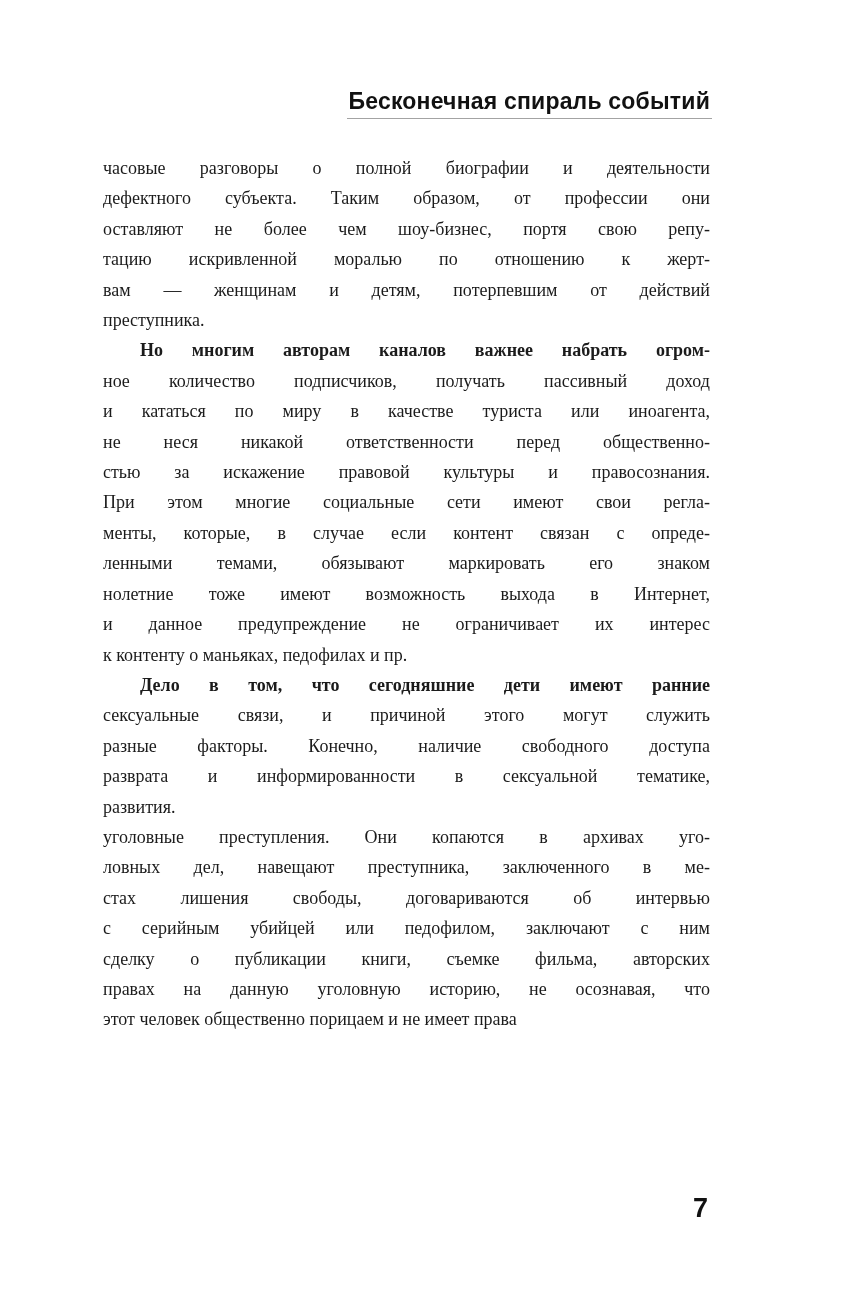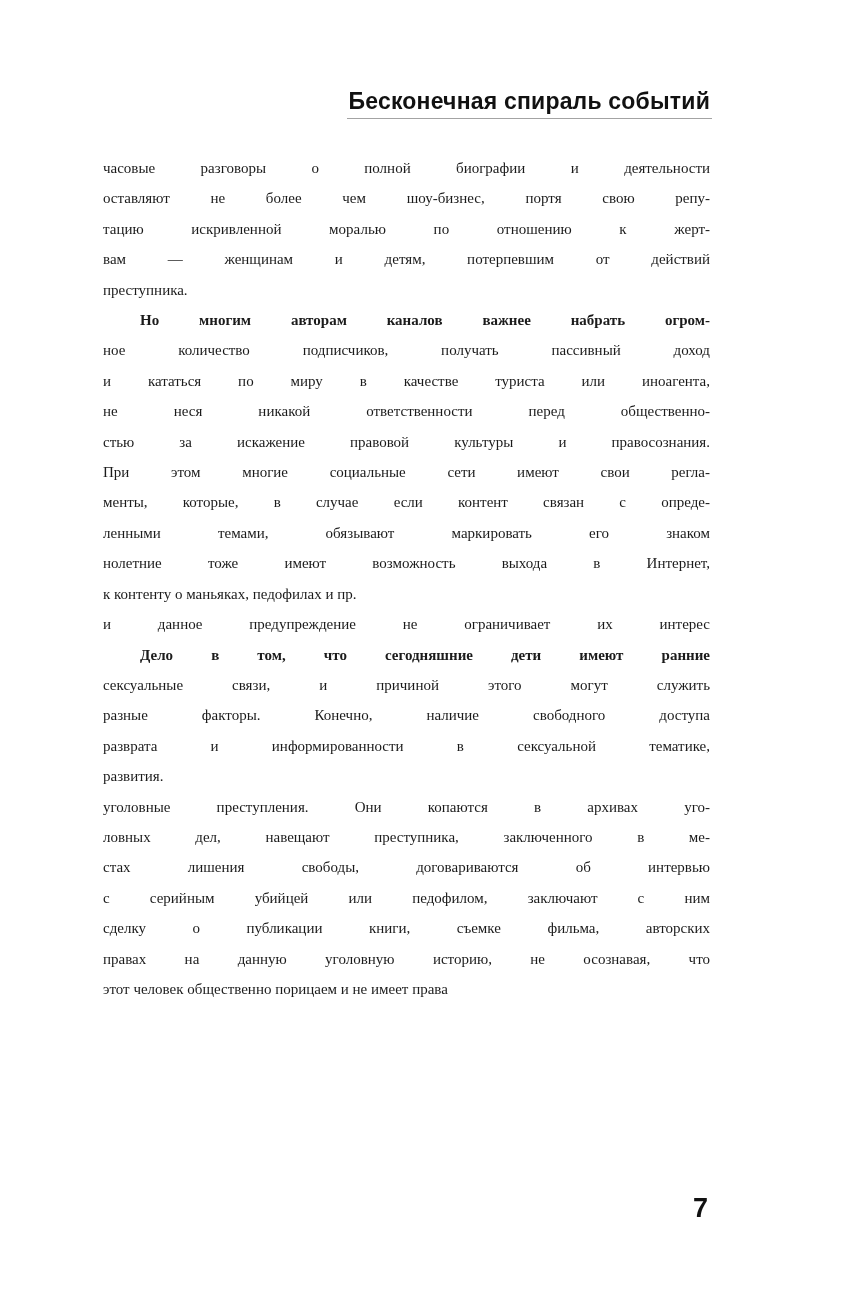--- a/index.html
+++ b/index.html
@@ -36,21 +36,21 @@
     letter-spacing:0.2px;
   }
   .body-text{
     position:absolute;
     top:153px;
     left:103px;
     width:607px;
   }
   .para{margin:0;}
   .line{
-    font-size:15px;
+    font-size:18px;
     line-height:30.4px;
     text-align:justify;
     text-align-last:justify;
     white-space:normal;
     color:var(--text-color);
   }
   .line.last{
     text-align-last:left;
   }
   .line.indent{
@@ -72,37 +72,38 @@
 <body>
 
 <div class="page">
   <div class="running-head-row">
     <span class="running-head">Бесконечная спираль событий</span>
   </div>
 
   <div class="body-text">
       <div class="para">
         <div class="line">часовые разговоры о полной биографии и деятельности</div>
+        <div class="line">дефектного субъекта. Таким образом, от профессии они</div>
         <div class="line">оставляют не более чем шоу-бизнес, портя свою репу-</div>
         <div class="line">тацию искривленной моралью по отношению к жерт-</div>
         <div class="line">вам — женщинам и детям, потерпевшим от действий</div>
         <div class="line last">преступника.</div>
       </div>
       <div class="para">
         <div class="line indent">Но многим авторам каналов важнее набрать огром-</div>
         <div class="line">ное количество подписчиков, получать пассивный доход</div>
         <div class="line">и кататься по миру в качестве туриста или иноагента,</div>
         <div class="line">не неся никакой ответственности перед общественно-</div>
         <div class="line">стью за искажение правовой культуры и правосознания.</div>
         <div class="line">При этом многие социальные сети имеют свои регла-</div>
         <div class="line">менты, которые, в случае если контент связан с опреде-</div>
         <div class="line">ленными темами, обязывают маркировать его знаком</div>
         <div class="line">нолетние тоже имеют возможность выхода в Интернет,</div>
+        <div class="line">и данное предупреждение не ограничивает их интерес</div>
         <div class="line last">к контенту о маньяках, педофилах и пр.</div>
-        <div class="line">и данное предупреждение не ограничивает их интерес</div>
       </div>
       <div class="para">
         <div class="line indent">Дело в том, что сегодняшние дети имеют ранние</div>
         <div class="line">сексуальные связи, и причиной этого могут служить</div>
         <div class="line">разные факторы. Конечно, наличие свободного доступа</div>
         <div class="line">разврата и информированности в сексуальной тематике,</div>
         <div class="line last">развития.</div>
       </div>
       <div class="para">
         <div class="line">уголовные преступления. Они копаются в архивах уго-</div>

